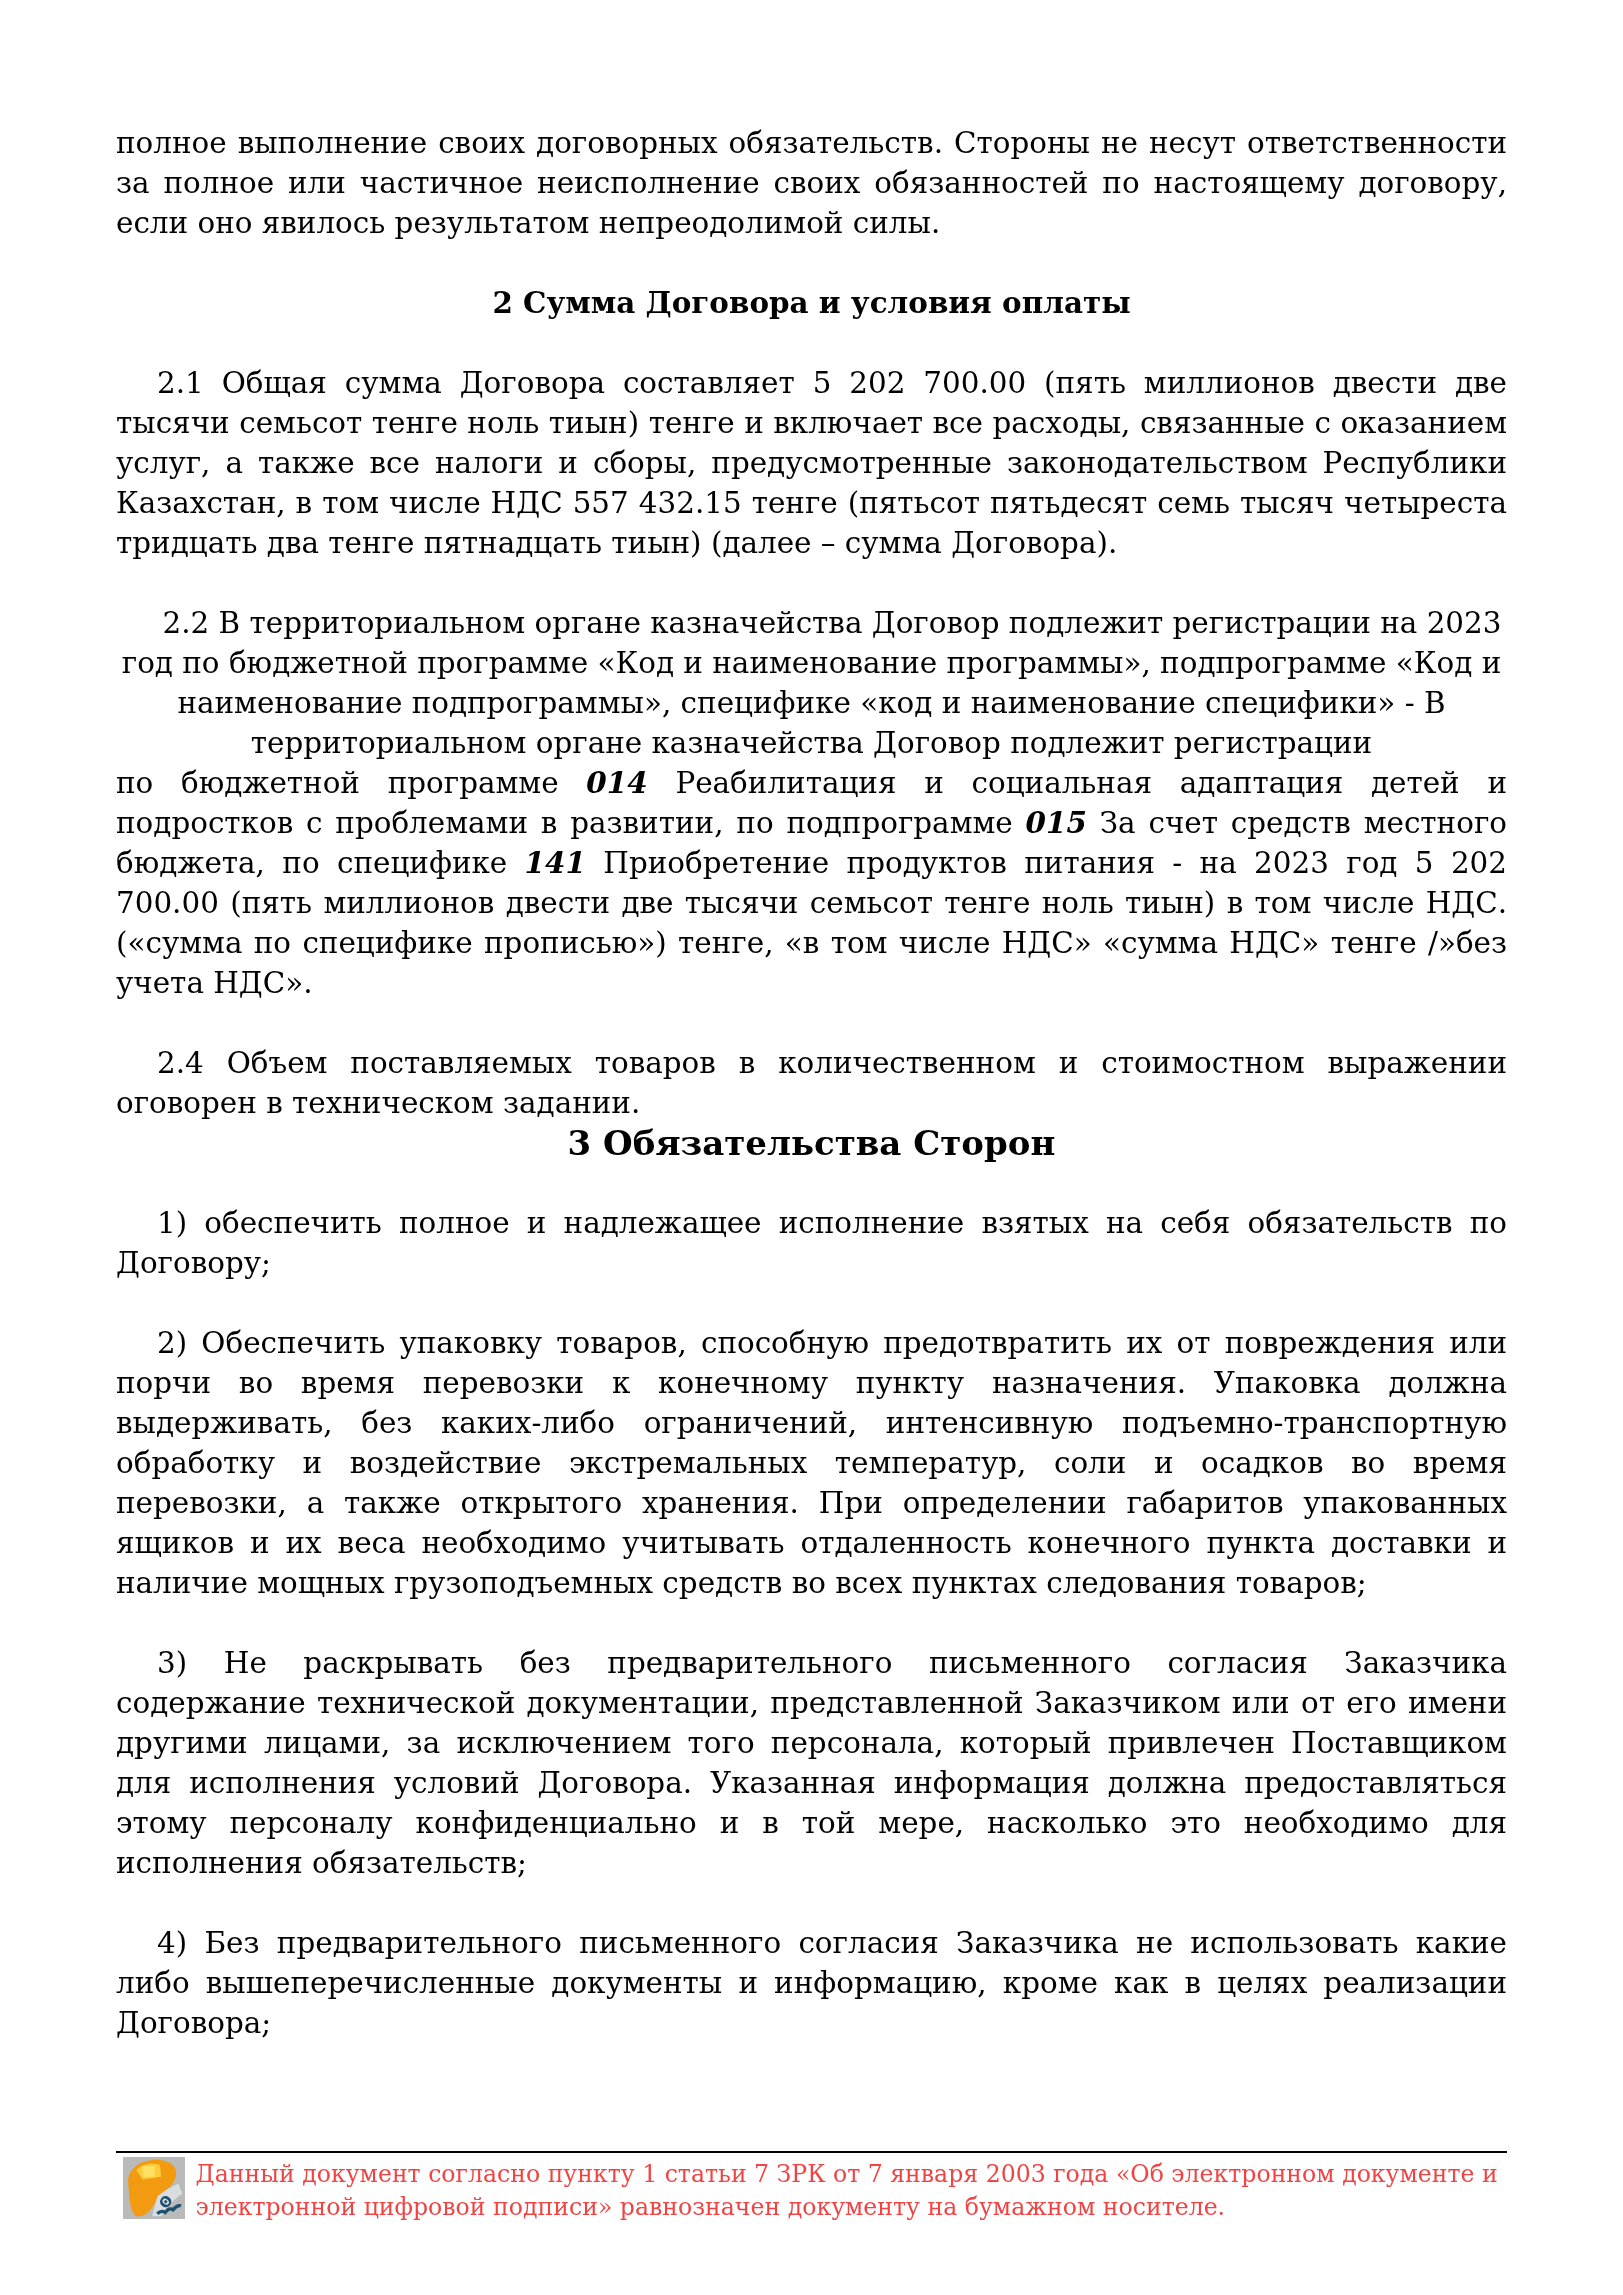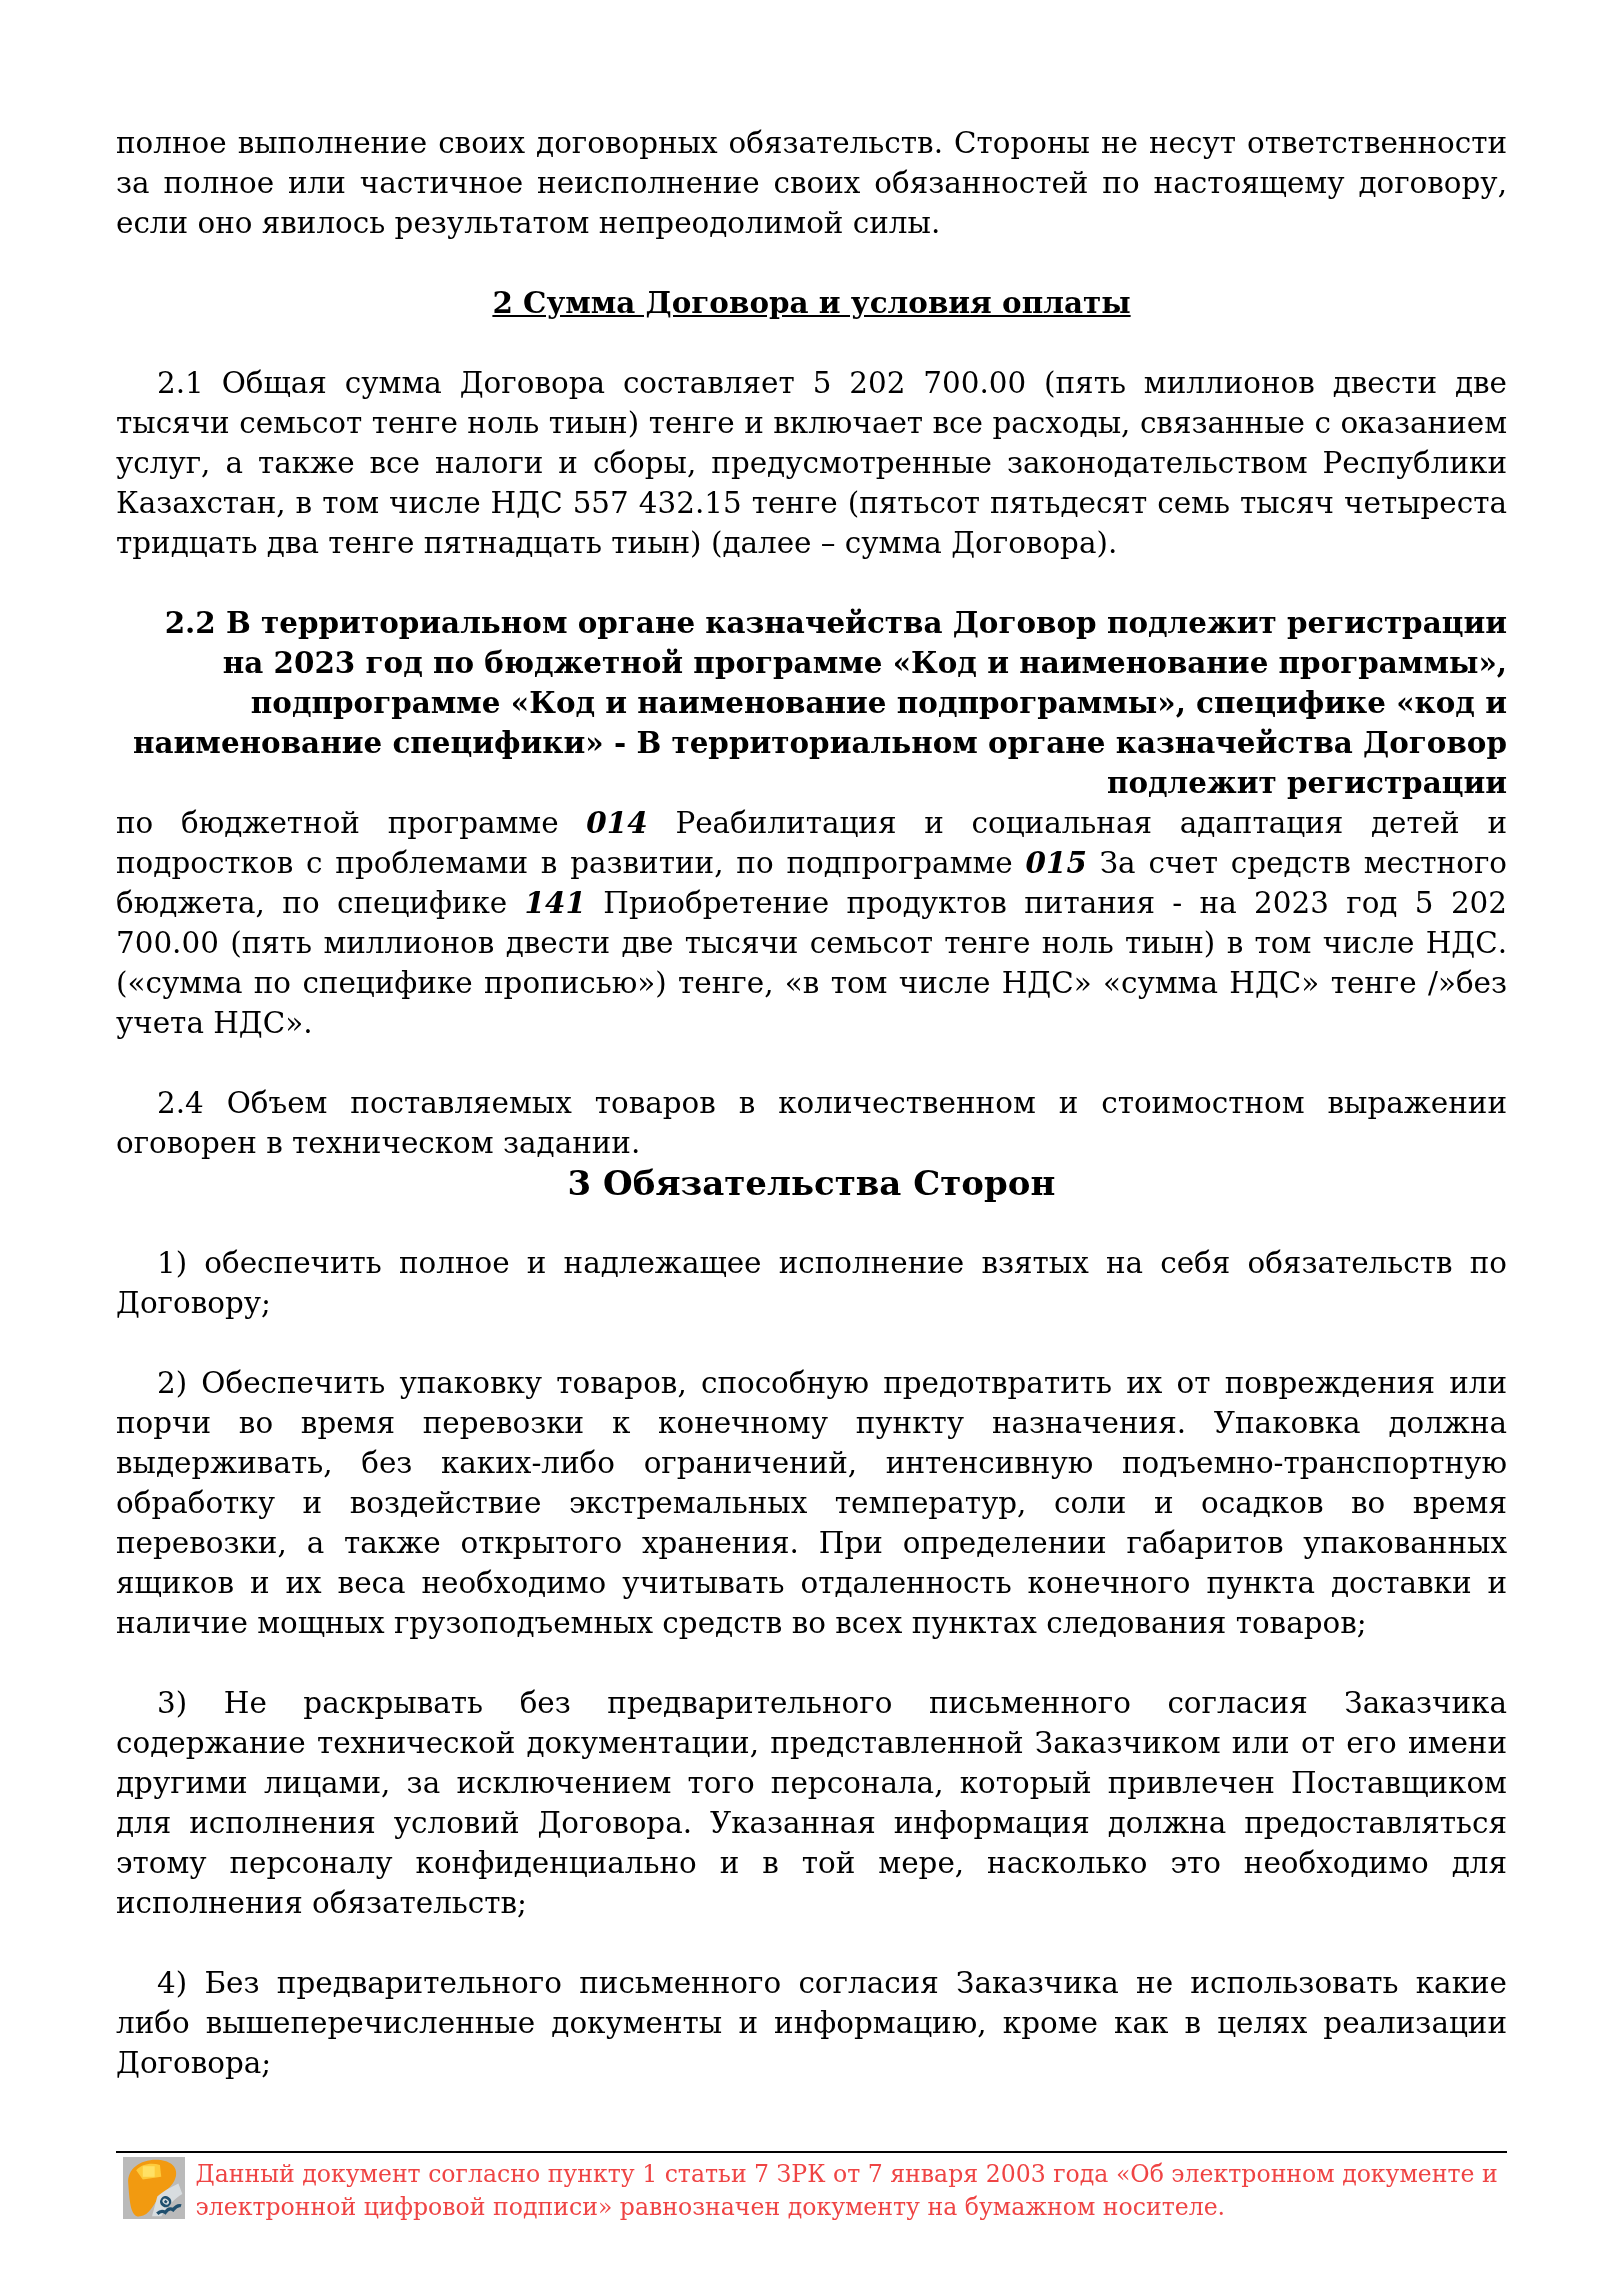--- a/index.html
+++ b/index.html
@@ -6,38 +6,38 @@
   body { width: 1623px; height: 2295px; position: relative; overflow: hidden; }
   .page {
     position: absolute; left: 116px; top: 123px; width: 1391px;
     font-family: "DejaVu Serif", serif; font-size: 29.4px; line-height: 40px;
     color: #000; text-align: justify;
   }
   .p { margin: 0 0 40px 0; text-indent: 41px; }
   .p.noind { text-indent: 0; }
   .p.tight { margin-bottom: 0; }
   .h { font-weight: bold; text-align: center; margin: 0 0 40px 0; text-indent: 0; }
-  .h.first { margin-top: 0; text-decoration: underline; }
+  .h.first { margin-top: 0; }
   b { font-weight: bold; font-style: italic; }
   .footer-rule { position: absolute; left: 116px; top: 2151px; width: 1391px; height: 0; border-top: 2px solid #000; }
   .footer { position: absolute; left: 123px; top: 2157px; width: 1384px; display: flex; align-items: flex-start; }
   .footer-icon { width: 62px; height: 62px; flex: 0 0 62px; margin-right: 10.5px; }
   .footer-text { font-family: "DejaVu Serif", serif; font-size: 23.6px; line-height: 33px; color: #ef4444; padding-top: 1.3px; }
 </style>
 </head>
 <body>
 
 <div class="page">
   <p class="p noind">полное выполнение своих договорных обязательств. Стороны не несут ответственности за полное или частичное неисполнение своих обязанностей по настоящему договору, если оно явилось результатом непреодолимой силы.</p>
 
   <h2 class="h first" style="font-size:29.4px;line-height:40px;margin-top:0;">2 Сумма Договора и условия оплаты</h2>
 
   <p class="p">2.1 Общая сумма Договора составляет 5 202 700.00 (пять миллионов двести две тысячи семьсот тенге ноль тиын) тенге и включает все расходы, связанные с оказанием услуг, а также все налоги и сборы, предусмотренные законодательством Республики Казахстан, в том числе НДС 557 432.15 тенге (пятьсот пятьдесят семь тысяч четыреста тридцать два тенге пятнадцать тиын) (далее – сумма Договора).</p>
 
-  <p class="p tight" style="text-align:right;font-weight:bold;">2.2 В территориальном органе казначейства Договор подлежит регистрации на 2023 год по бюджетной программе «Код и наименование программы», подпрограмме «Код и наименование подпрограммы», специфике «код и наименование специфики» - В территориальном органе казначейства Договор подлежит регистрации</p>
+  <p class="p tight" style="text-align:center;">2.2 В территориальном органе казначейства Договор подлежит регистрации на 2023 год по бюджетной программе «Код и наименование программы», подпрограмме «Код и наименование подпрограммы», специфике «код и наименование специфики» - В территориальном органе казначейства Договор подлежит регистрации</p>
   <p class="p noind"><span>по бюджетной программе </span><b>014</b><span> Реабилитация и социальная адаптация детей и подростков с проблемами в развитии, по подпрограмме </span><b>015</b><span> За счет средств местного бюджета, по специфике </span><b>141</b><span> Приобретение продуктов питания - на 2023 год 5 202 700.00 (пять миллионов двести две тысячи семьсот тенге ноль тиын) в том числе НДС. («сумма по специфике прописью») тенге, «в том числе НДС» «сумма НДС» тенге /»без учета НДС».</span></p>
 
 
   <p class="p tight">2.4 Объем поставляемых товаров в количественном и стоимостном выражении оговорен в техническом задании.</p>
 
   <h2 class="h" style="font-size:34px;line-height:40px;">3 Обязательства Сторон</h2>
 
 
   <p class="p">1) обеспечить полное и надлежащее исполнение взятых на себя обязательств по Договору;</p>
   <p class="p">2) Обеспечить упаковку товаров, способную предотвратить их от повреждения или порчи во время перевозки к конечному пункту назначения. Упаковка должна выдерживать, без каких-либо ограничений, интенсивную подъемно-транспортную обработку и воздействие экстремальных температур, соли и осадков во время перевозки, а также открытого хранения. При определении габаритов упакованных ящиков и их веса необходимо учитывать отдаленность конечного пункта доставки и наличие мощных грузоподъемных средств во всех пунктах следования товаров;</p>

